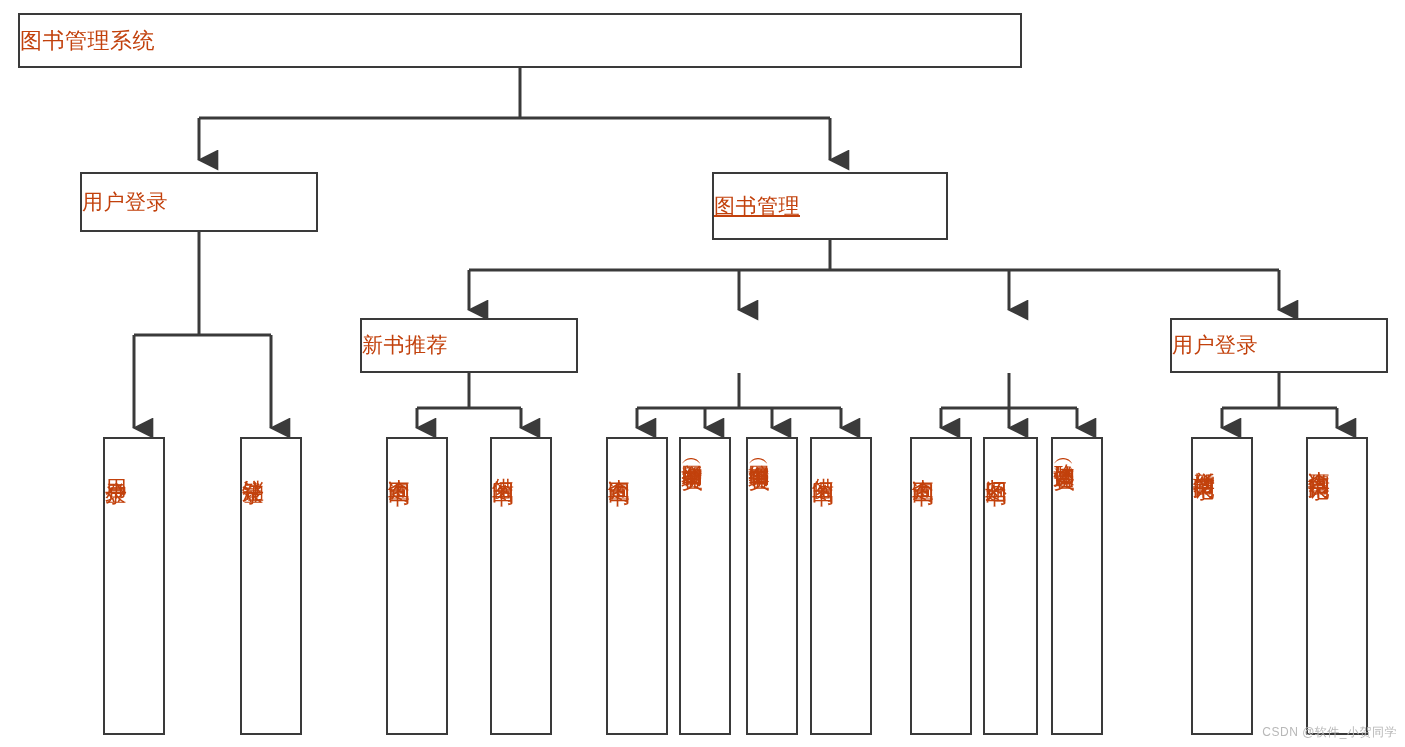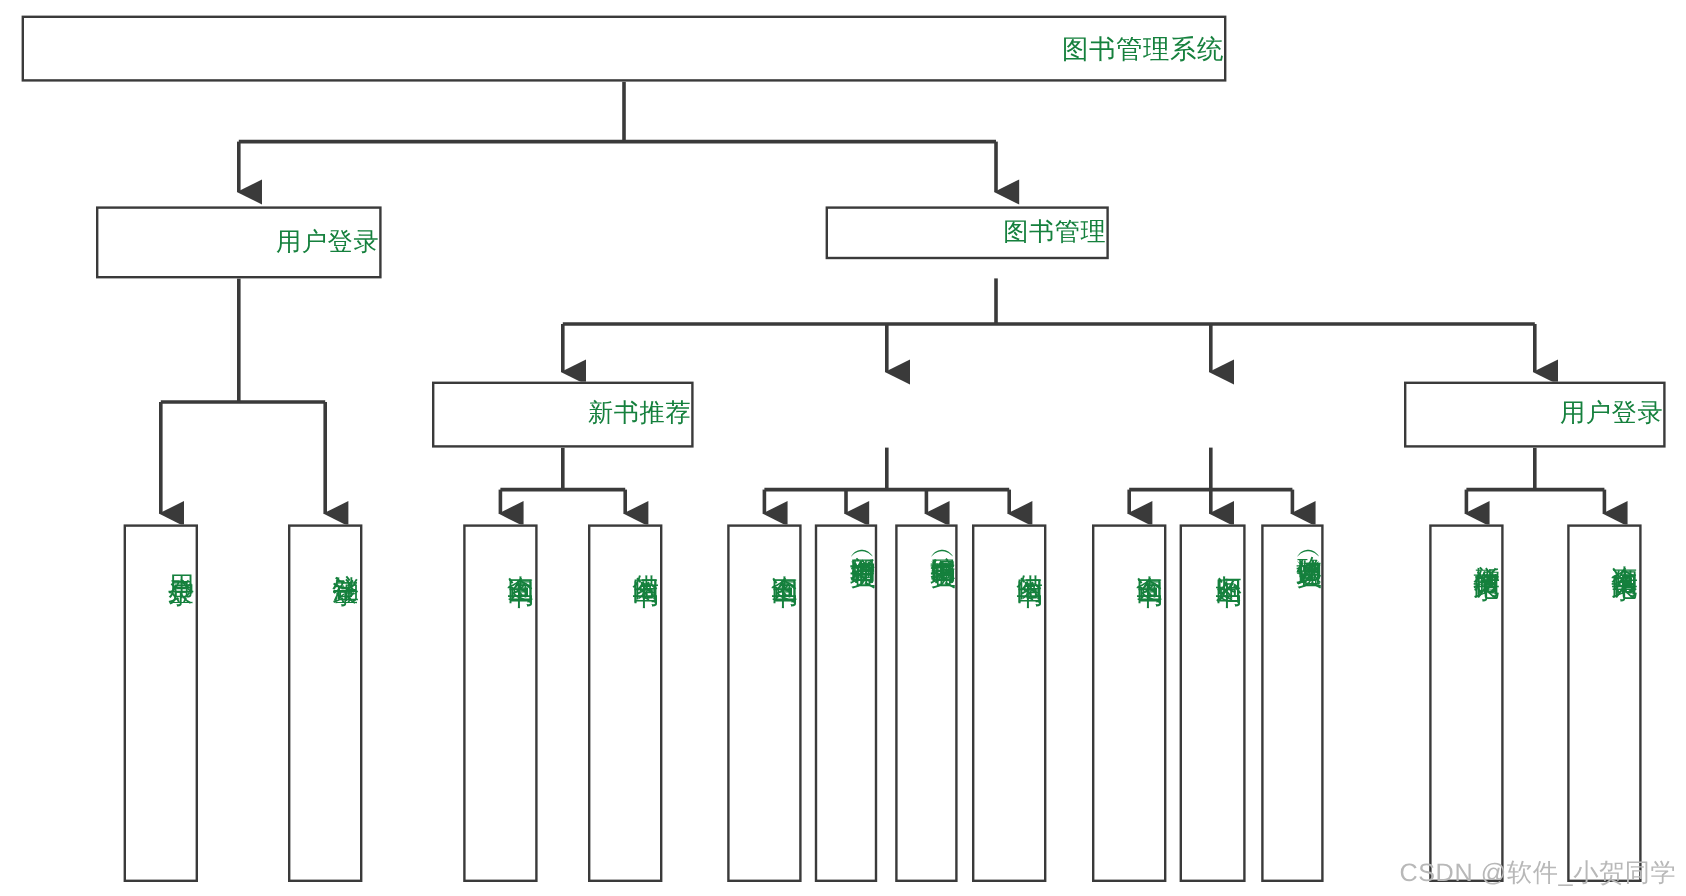--- a/index.html
+++ b/index.html
@@ -25,22 +25,22 @@
     height: 747px;
     pointer-events: none;
   }
   .node {
     position: absolute;
     box-sizing: border-box;
     border: 2px solid #3a3a3a;
     background: #ffffff;
     display: flex;
     align-items: center;
-    justify-content: flex-end;
-    color: #15803d;
+    justify-content: flex-start;
+    color: #c2410c;
   }
   .node .lbl {
     display: block;
     text-align: center;
     line-height: 1.15;
   }
   
   .node.h .lbl {
     font-size: 21px;
     letter-spacing: 0.5px;
@@ -61,21 +61,21 @@
     white-space: nowrap;
   }
   .node.v.narrow .lbl {
     font-size: 21px;
     letter-spacing: 1px;
   }
   .watermark {
     position: absolute;
     right: 8px;
     bottom: 6px;
-    font-size: 21px;
+    font-size: 12px;
     color: #b8b8b8;
     white-space: nowrap;
     letter-spacing: 0.5px;
   }
 </style>
 </head>
 <body>
 
 <div id="canvas">
 
@@ -129,25 +129,25 @@
     </g>
   </svg>
 
   <div class="node h root" style="left:18px; top:13px; width:1004px; height:55px;">
     <span class="lbl">图书管理系统</span>
   </div>
 
   <div class="node h" style="left:80px; top:172px; width:238px; height:60px;">
     <span class="lbl">用户登录</span>
   </div>
-  <div class="node h" style="left:688px; top:172px; width:236px; height:44px;">
+  <div class="node h" style="left:712px; top:172px; width:236px; height:68px;text-decoration:underline;">
     <span class="lbl">图书管理</span>
   </div>
 
-  <div class="node h" style="left:360px; top:318px; width:218px; height:55px;padding-left:15px;">
+  <div class="node h" style="left:360px; top:318px; width:218px; height:55px;">
     <span class="lbl">新书推荐</span>
   </div>
   <div class="node h" style="left:1170px; top:318px; width:218px; height:55px;">
     <span class="lbl">用户登录</span>
   </div>
 
   <div class="node v" style="left:103px; top:437px; width:62px; height:298px;">
     <span class="lbl">用户登录</span>
   </div>
   <div class="node v" style="left:240px; top:437px; width:62px; height:298px;">

